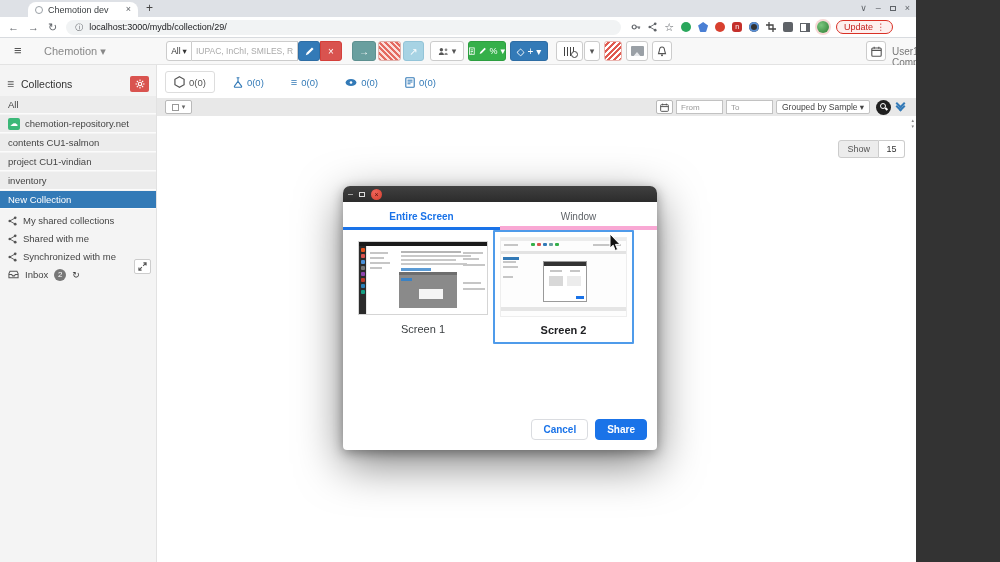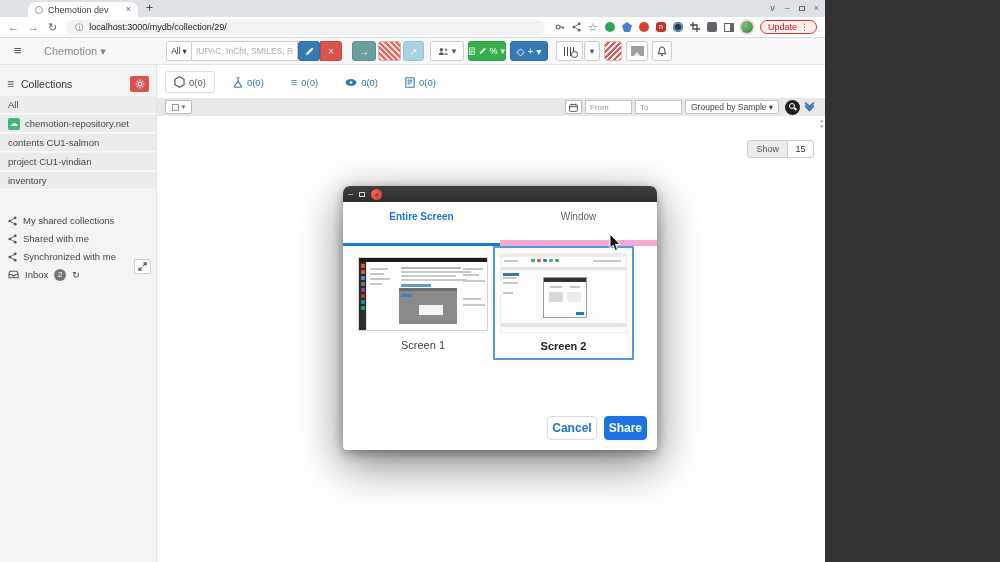--- a/index.html
+++ b/index.html
@@ -1,17 +1,17 @@
 <!DOCTYPE html>
 <html style="--accent-blue: #337ab7; --chrome-blue: #1a73e8; --danger-red: #d9534f; --selected-border: #4f9bea;"><head>
 <meta charset="utf-8">
 <style>
   * { margin:0; padding:0; box-sizing:border-box; }
   body { font-family:"Liberation Sans", sans-serif; background:#333; }
-  .screen { position:relative; width:825px; height:562px; background:#ef4444; overflow:hidden; font-family:"Liberation Sans", sans-serif; }
+  .screen { position:relative; width:916px; height:562px; background:#ef4444; overflow:hidden; font-family:"Liberation Sans", sans-serif; }
 
   
   .tabstrip { position:absolute; top:0; left:0; right:0; height:17px; background:#dee1e6; }
   .btab { position:absolute; left:28px; top:2px; width:110px; height:15px; background:#fff; border-radius:8px 8px 0 0; display:flex; align-items:center; gap:5px; padding:0 7px; }
   .btab .fav { width:8px; height:8px; border:1.5px solid #9aa0a6; border-radius:50%; }
   .btab .ttl { flex:1; font-size:9px; color:#3c4043; white-space:nowrap; overflow:hidden; }
   .btab .tclose { font-size:9px; color:#5f6368; line-height:1; }
   .newtab { position:absolute; left:146px; top:1px; font-size:12px; color:#444; }
   .winctl { position:absolute; right:6px; top:0; display:flex; gap:9px; align-items:center; height:16px; color:#5f6368; font-size:9px; }
   .winctl .wbox { width:6px; height:5px; border:1px solid #5f6368; display:inline-block; }
@@ -97,31 +97,31 @@
   
   .modal { position:absolute; left:343px; top:186px; width:314px; height:264px; background:#fff; border-radius:7px 7px 4px 4px; box-shadow:0 14px 45px rgba(0,0,0,.5), 0 3px 12px rgba(0,0,0,.35); }
   .mtitle { height:16px; background:linear-gradient(#404040,#2c2c2c); border-radius:7px 7px 0 0; display:flex; align-items:center; padding:0 5px; }
   .mtitle .mt { flex:1; text-align:center; font-size:9px; font-weight:bold; color:#f1f1f1; padding-left:28px; }
   .mwb { display:flex; align-items:center; gap:6px; }
   .mwb .mmin { color:#ddd; font-size:9px; line-height:1; }
   .mwb .mmax { width:6px; height:5px; border:1px solid #ddd; }
   .mclose { width:11px; height:11px; border-radius:50%; background:radial-gradient(circle at 35% 30%, #f0655a, #d43e2e); color:#5c120b; font-size:7px; display:flex; align-items:center; justify-content:center; line-height:1; }
   .mmsg { margin-top:7px; text-align:center; font-size:8.6px; color:#202124; white-space:nowrap; letter-spacing:-0.1px; }
   .mtabs { display:flex; margin-top:9px; }
-  .mtab { flex:1; text-align:center; font-size:10px; padding-bottom:18px; }
+  .mtab { flex:1; text-align:center; font-size:10px; padding-bottom:4px; }
   .mtab.on { color:var(--chrome-blue,#1a73e8); font-weight:bold; border-bottom:3px solid var(--chrome-blue,#1a73e8); }
-  .mtab.off { color:#5f6368; border-bottom:6px solid #f9a8d4; }
+  .mtab.off { color:#5f6368; border-bottom:4px solid #f9a8d4; }
   .mbody { position:relative; height:176px; }
   .thumb1 { position:absolute; left:15px; top:11px; width:130px; height:74px; background:#e9e9e9; border:1px solid #d5d5d5; overflow:hidden; }
   .lbl1 { position:absolute; left:15px; top:93px; width:130px; text-align:center; font-size:11px; color:#3c4043; }
   .tile2 { position:absolute; left:150px; top:0px; width:141px; height:114px; border:2px solid var(--selected-border,#4f9bea); background:#fff; border-radius:1px; }
   .thumb2 { position:relative; margin:5px auto 0; width:127px; height:80px; background:#fdfdfd; border:1px solid #eee; overflow:hidden; }
   .lbl2 { text-align:center; font-size:11px; font-weight:bold; color:#202124; margin-top:7px; }
   .mfooter { position:absolute; bottom:10px; right:10px; display:flex; gap:7px; }
-  .mbtn { font-size:12px; font-weight:bold; border-radius:4px; padding:4px 4px; font-family:"Liberation Sans",sans-serif; }
+  .mbtn { font-size:10px; font-weight:bold; border-radius:4px; padding:4px 11px; font-family:"Liberation Sans",sans-serif; }
   .mbtn.cancel { background:#fff; border:1px solid #dadce0; color:var(--chrome-blue,#1a73e8); }
   .mbtn.share { background:var(--chrome-blue,#1a73e8); border:1px solid #1a73e8; color:#fff; }
 
   
   .ln { position:absolute; height:2px; background:#c6c6c6; }
   .t1top { position:absolute; left:0; top:0; width:100%; height:4px; background:#1b1b1b; }
   .t1dock { position:absolute; left:0; top:4px; width:7px; bottom:0; background:#2b2b2b; }
   .dockdot { width:4px; height:4px; border-radius:1px; margin:2px auto 0; }
   .t1modal { position:absolute; left:40px; top:30px; width:58px; height:36px; background:#8a8a8a; }
   .t1modal .bar { position:absolute; left:0; top:0; width:100%; height:3px; background:#6d6d6d; }
@@ -311,20 +311,23 @@
       <span>chemotion-repository.net</span>
     </div>
     <div class="sbitem" style="top:69px">
         <span>contents CU1-salmon</span>
       </div>
     <div class="sbitem" style="top:88px">
         <span>project CU1-vindian</span>
       </div>
     <div class="sbitem" style="top:107px">
         <span>inventory</span>
+      </div>
+    <div class="sbitem sel" style="top:126px">
+        <span>New Collection</span>
       </div>
 
     <div class="sbshare" style="top:147px">
       <svg width="9" height="10" viewBox="0 0 10 11">
           <circle cx="2" cy="5.5" r="1.5" fill="#555"></circle>
           <circle cx="8" cy="2" r="1.5" fill="#555"></circle>
           <circle cx="8" cy="9" r="1.5" fill="#555"></circle>
           <path d="M2 5.5L8 2M2 5.5L8 9" stroke="#555"></path>
         </svg>
       <span>My shared collections</span>

